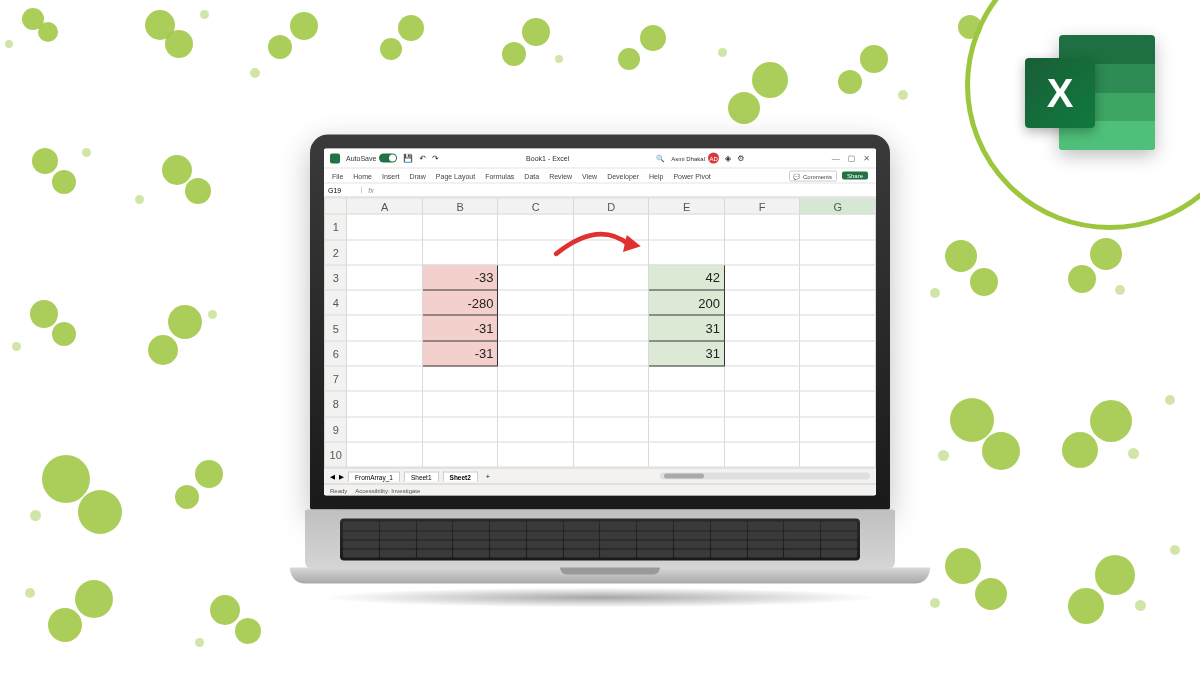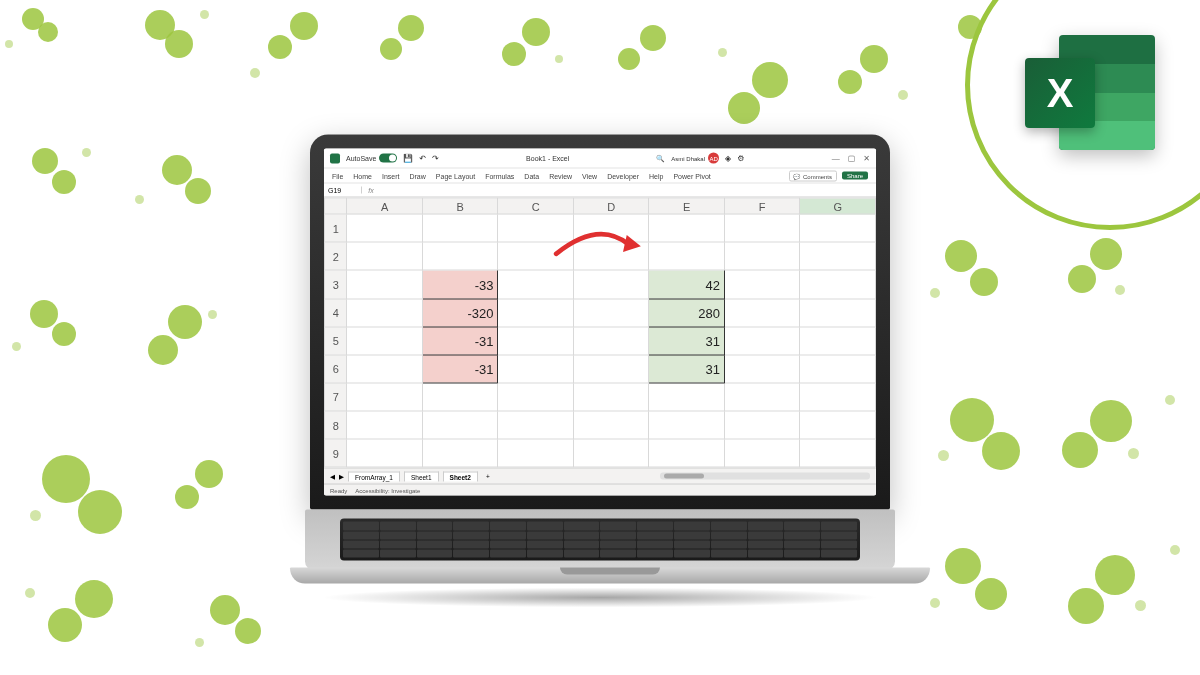--- a/index.html
+++ b/index.html
@@ -253,24 +253,24 @@
                 <td class="boxL">-33</td>
                 <td></td>
                 <td></td>
                 <td class="boxR">42</td>
                 <td></td>
                 <td></td>
               </tr>
             <tr>
                 <th>4</th>
                 <td></td>
-                <td class="boxL">-320</td>
-                <td></td>
-                <td></td>
-                <td class="boxR">280</td>
+                <td class="boxL">-280</td>
+                <td></td>
+                <td></td>
+                <td class="boxR">200</td>
                 <td></td>
                 <td></td>
               </tr>
             <tr>
                 <th>5</th>
                 <td></td>
                 <td class="boxL">-31</td>
                 <td></td>
                 <td></td>
                 <td class="boxR">31</td>
@@ -302,20 +302,30 @@
                 <td></td>
                 <td></td>
                 <td></td>
                 <td></td>
                 <td></td>
                 <td></td>
                 <td></td>
               </tr>
             <tr>
                 <th>9</th>
+                <td></td>
+                <td></td>
+                <td></td>
+                <td></td>
+                <td></td>
+                <td></td>
+                <td></td>
+              </tr>
+            <tr>
+                <th>10</th>
                 <td></td>
                 <td></td>
                 <td></td>
                 <td></td>
                 <td></td>
                 <td></td>
                 <td></td>
               </tr>
           </tbody>
         </table>

